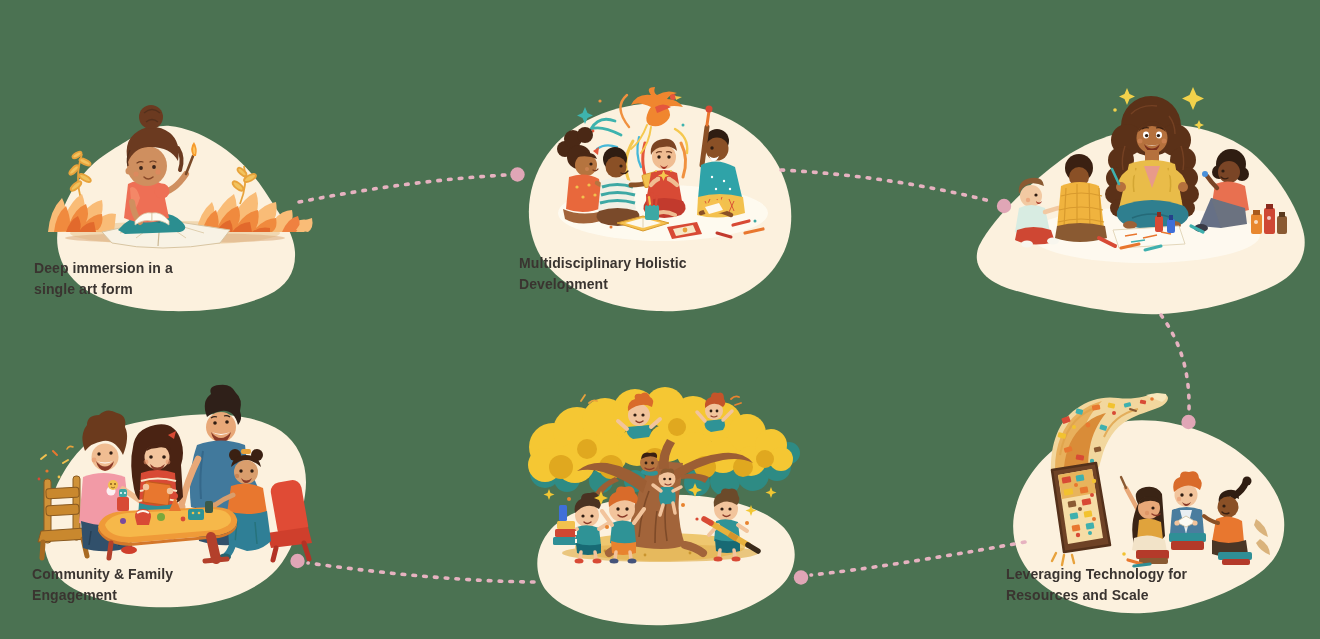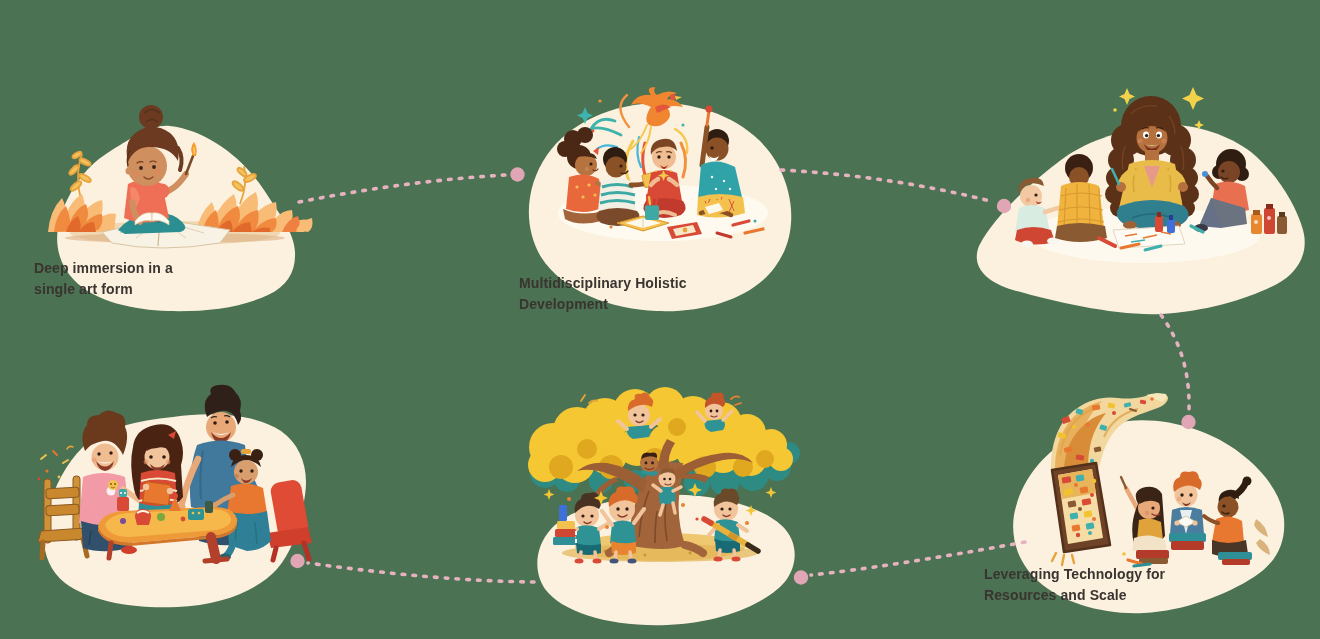--- a/index.html
+++ b/index.html
@@ -773,18 +773,20 @@
       </g>
       <g fill="#dab37c">
         <path d="M256,134 Q266,140 268,152 Q258,148 254,140 Z"></path>
         <path d="M260,154 Q270,160 270,170 Q260,166 256,158 Z"></path>
       </g>
     </svg>
   </figure>
 
   <div class="caption" style="left:34px;top:258px;width:280px;">Deep immersion in a
 single art form</div>
-  <div class="caption" style="left:519px;top:273px;width:280px;">Multidisciplinary Holistic
+  <div class="caption" style="left:519px;top:253px;width:280px;">Multidisciplinary Holistic
 Development</div>
-  <div class="caption" style="left:984px;top:564px;width:280px;">Leveraging Technology for
+  <div class="caption" style="left:32px;top:564px;width:280px;">Community &amp; Family
+Engagement</div>
+  <div class="caption" style="left:1006px;top:564px;width:280px;">Leveraging Technology for
 Resources and Scale</div>
 
 </div>
 
 </body></html>

